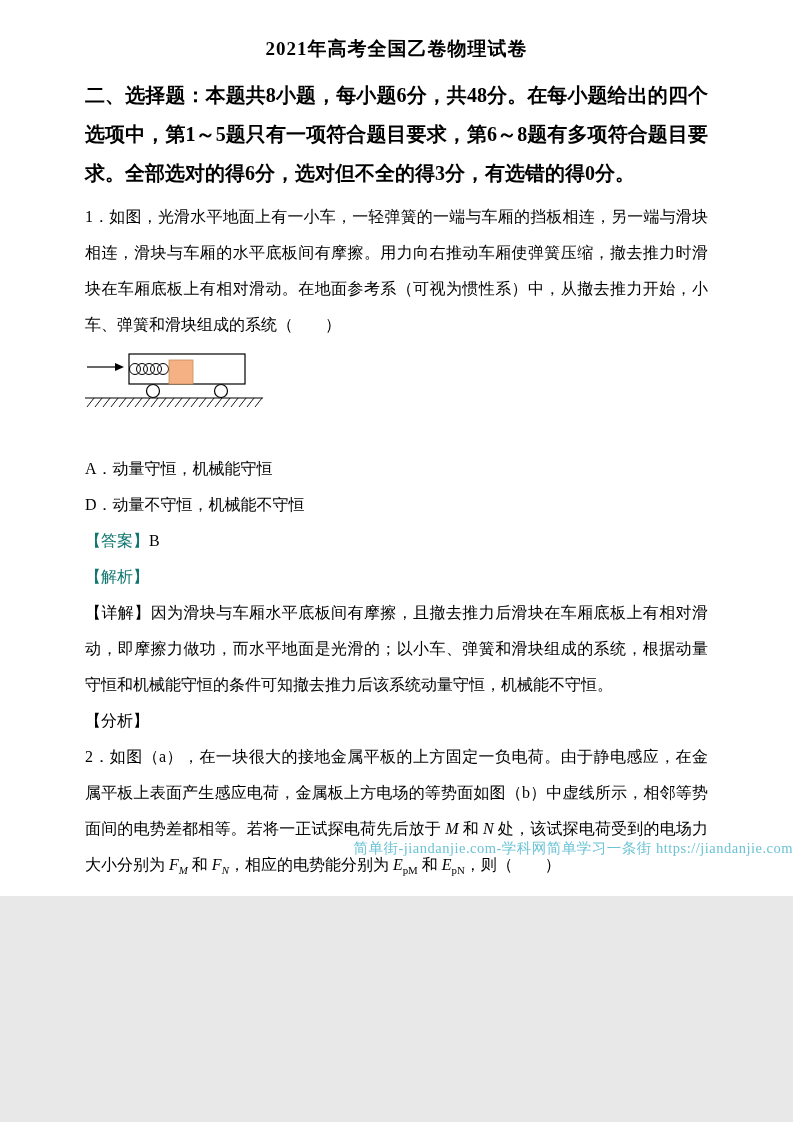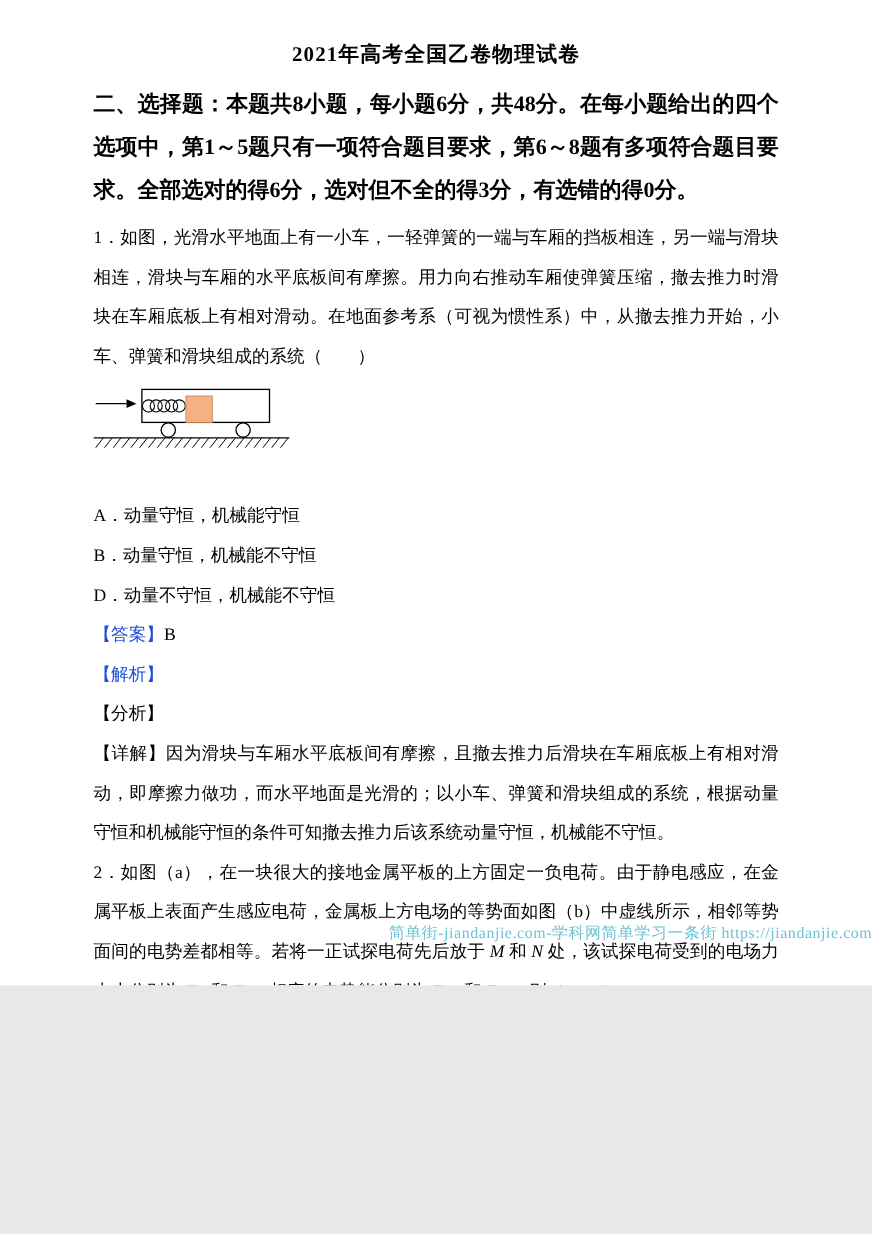--- a/index.html
+++ b/index.html
@@ -15,21 +15,21 @@
     font-size:19px;font-weight:700;text-align:center;
     margin:0 0 14px 0;letter-spacing:1px;
   }
   .sec{
     font-size:20px;font-weight:700;line-height:1.95;
     text-align:justify;margin:0 0 6px 0;
   }
   .para{
     font-size:16px;line-height:2.25;margin:0;text-align:justify;
   }
-  .accent{color:#1d4ed8;}
+  .accent{color:#0f766e;}
   sub{font-size:0.68em;}
   .fig1wrap{margin:8px 0 34px 0;}
   .fig2row{display:flex;align-items:flex-end;margin:10px 0 0 -8px;gap:14px;}
   .figcol{display:flex;flex-direction:column;align-items:center;}
   .figlabel{font-size:14px;color:#000;margin-top:4px;}
   .footer{
     position:absolute;left:0;right:0;bottom:38px;text-align:right;
     color:#6cc3d6;font-size:14.5px;letter-spacing:0.5px;
   }
 </style>
@@ -69,31 +69,30 @@
 
       <g>
         <line x1="0" y1="47" x2="178" y2="47" stroke="#000" stroke-width="1.2"></line>
         <path stroke="#000" stroke-width="0.9" fill="none" d="M2 56 L9 47 M10 56 L17 47 M18 56 L25 47 M26 56 L33 47 M34 56 L41 47 M42 56 L49 47 M50 56 L57 47 M58 56 L65 47 M66 56 L73 47 M74 56 L81 47 M82 56 L89 47 M90 56 L97 47 M98 56 L105 47 M106 56 L113 47 M114 56 L121 47 M122 56 L129 47 M130 56 L137 47 M138 56 L145 47 M146 56 L153 47 M154 56 L161 47 M162 56 L169 47 M170 56 L177 47"></path>
       </g>
     </svg>
   </div>
 
   <div>
     <p class="para">A．动量守恒，机械能守恒</p>
-    <p class="para">B．动量守恒，机械能不守恒</p>
     <p class="para">D．动量不守恒，机械能不守恒</p>
   </div>
 
   <p class="para"><span class="accent">【答案】</span><span>B</span></p>
 
   <p class="para"><span class="accent">【解析】</span></p>
 
+  <p class="para"><span>【详解】</span><span>因为滑块与车厢水平底板间有摩擦，且撤去推力后滑块在车厢底板上有相对滑动，即摩擦力做功，而水平地面是光滑的；以小车、弹簧和滑块组成的系统，根据动量守恒和机械能守恒的条件可知撤去推力后该系统动量守恒，机械能不守恒。</span></p>
+
   <p class="para">【分析】</p>
-
-  <p class="para"><span>【详解】</span><span>因为滑块与车厢水平底板间有摩擦，且撤去推力后滑块在车厢底板上有相对滑动，即摩擦力做功，而水平地面是光滑的；以小车、弹簧和滑块组成的系统，根据动量守恒和机械能守恒的条件可知撤去推力后该系统动量守恒，机械能不守恒。</span></p>
 
 
   <p class="para">2．如图（a），在一块很大的接地金属平板的上方固定一负电荷。由于静电感应，在金属平板上表面产生感应电荷，金属板上方电场的等势面如图（b）中虚线所示，相邻等势面间的电势差都相等。若将一正试探电荷先后放于 <i>M</i> 和 <i>N</i> 处，该试探电荷受到的电场力大小分别为 <i>F</i><sub><i>M</i></sub> 和 <i>F</i><sub><i>N</i></sub>，相应的电势能分别为 <i>E</i><sub>pM</sub> 和 <i>E</i><sub>pN</sub>，则（　　）</p>
 
   <div class="fig2row">
 
     <div class="figcol">
       <svg width="178" height="112" viewBox="0 0 178 112">
         <g fill="none" stroke="#45b5dd" stroke-width="1" stroke-dasharray="5,3">
           <ellipse cx="88" cy="36" rx="8" ry="7"></ellipse>

